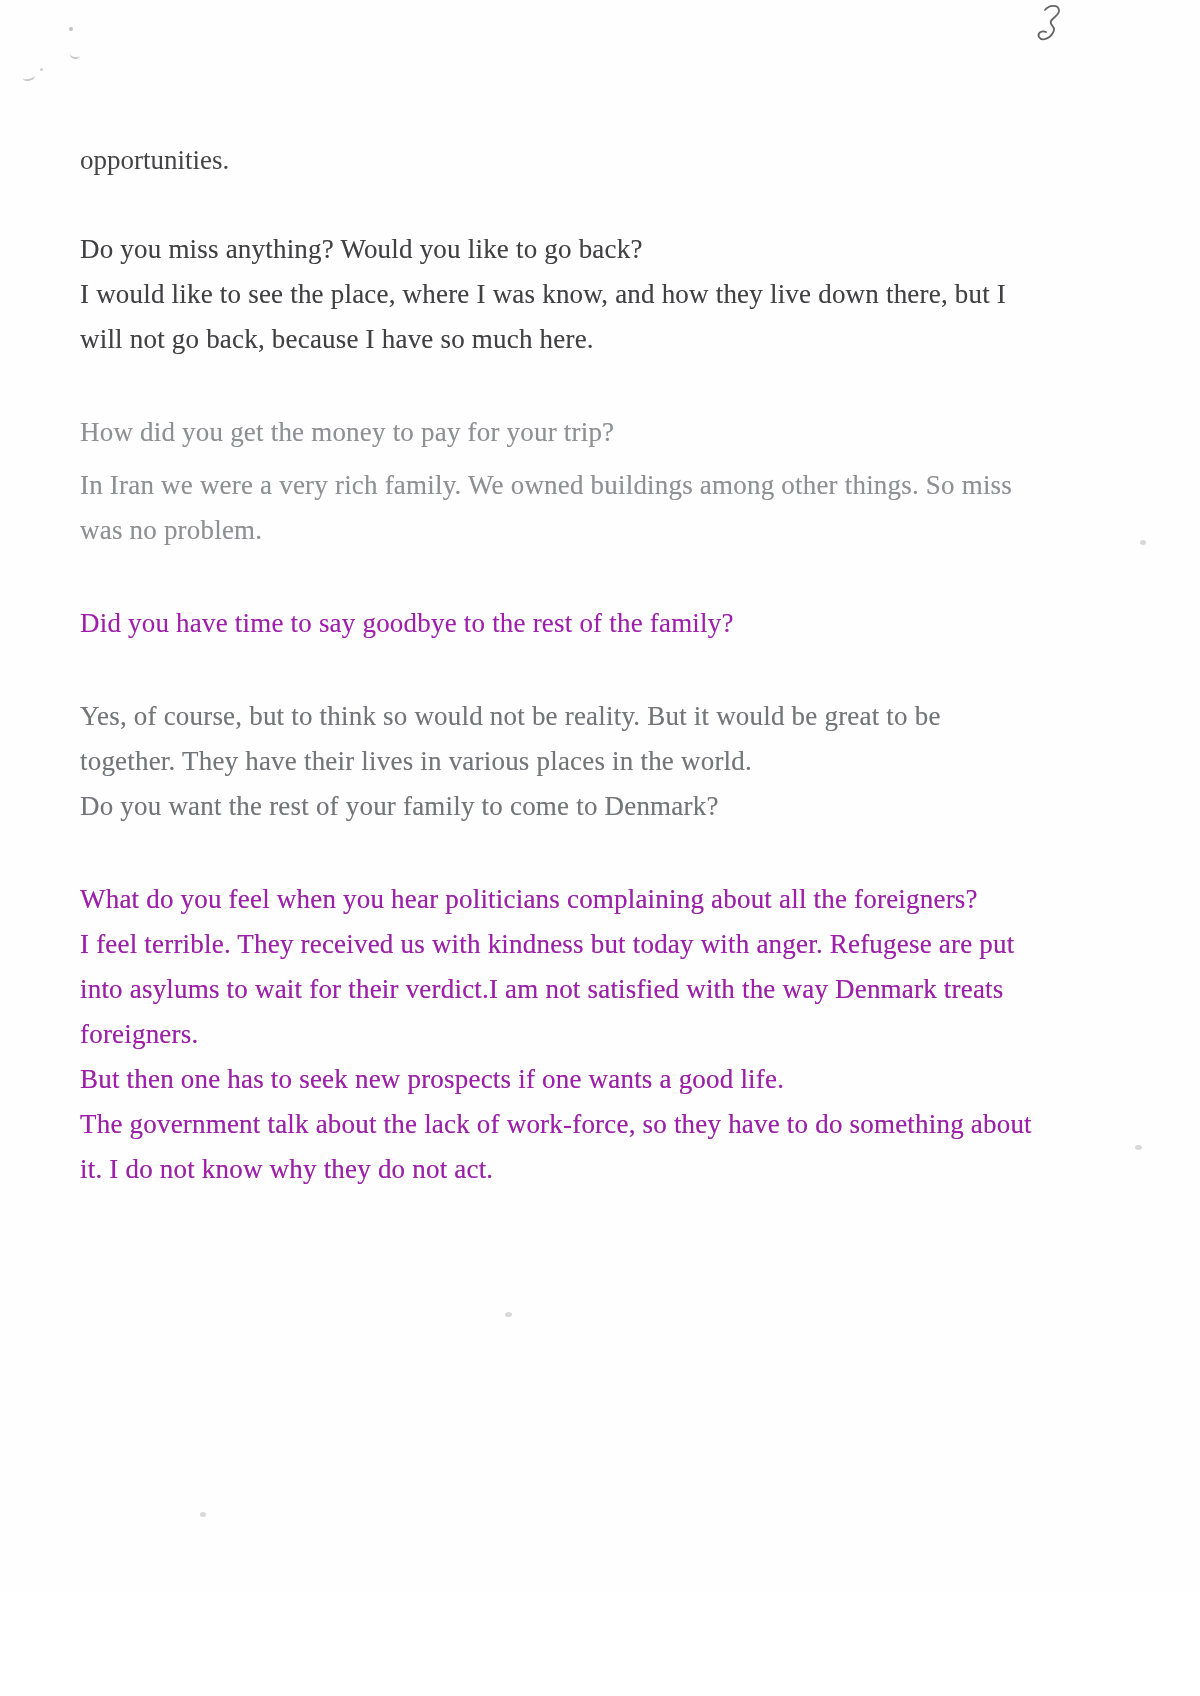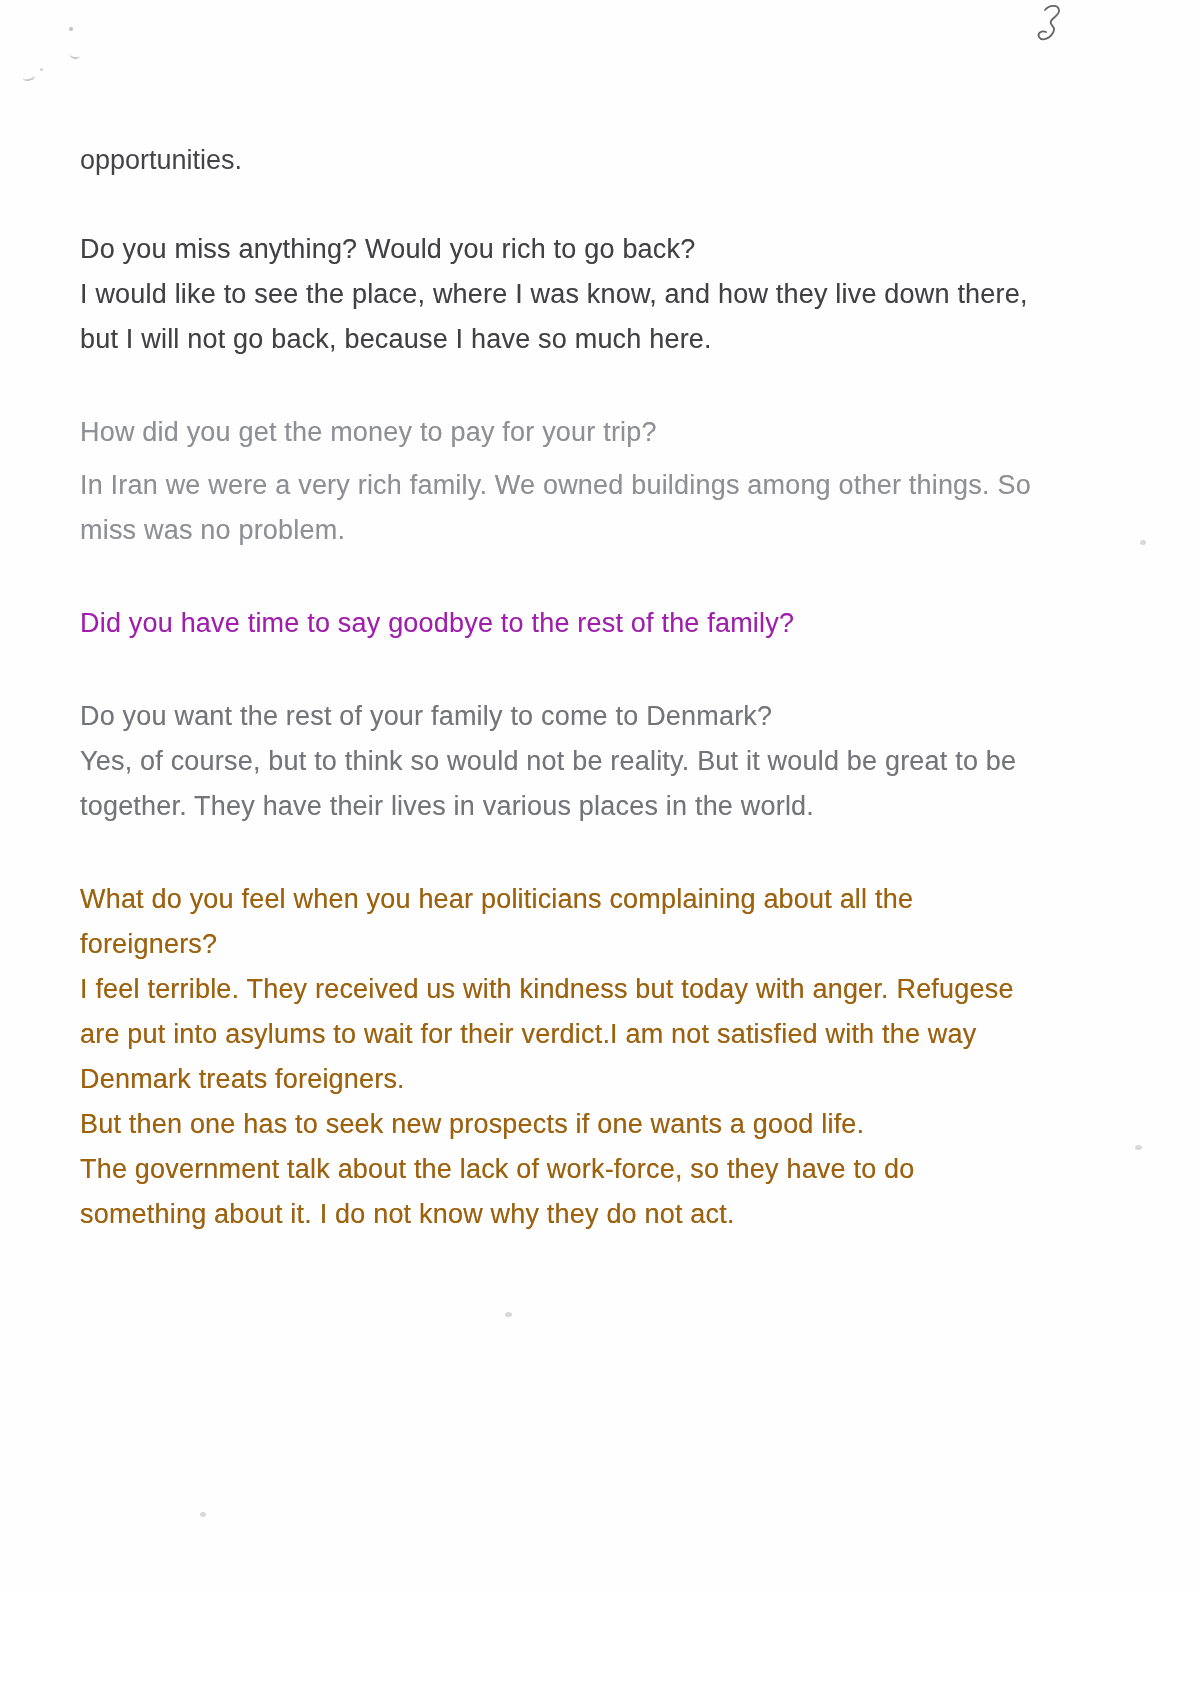--- a/index.html
+++ b/index.html
@@ -6,21 +6,21 @@
     margin: 0;
     padding: 0;
     background: #ffffff;
   }
   .sheet {
     position: relative;
     width: 1200px;
     height: 1592px;
     background: #fefefe;
     overflow: hidden;
-    font-family: Liberation Sans, sans-serif;
+    font-family: Liberation Serif, serif;
   }
   .content {
     position: absolute;
     left: 80px;
     top: 138px;
     width: 962px;
   }
   .fragment {
     margin: 0 0 44px 0;
     font-size: 27px;
@@ -34,21 +34,21 @@
     font-size: 27px;
     line-height: 45px;
     white-space: pre-line;
     letter-spacing: 0.2px;
   }
   
   .tone-dark p    { color: #414144; text-shadow: 0 0 0.5px rgba(60,60,60,0.35); }
   .tone-light p   { color: #8f9094; text-shadow: 0 0 0.6px rgba(140,140,145,0.4); margin-top: 8px; }
   .tone-medium p  { color: #a21caf; text-shadow: 0 0 0.6px rgba(120,120,125,0.4); }
   .tone-medium2 p { color: #747579; text-shadow: 0 0 0.6px rgba(115,115,120,0.4); }
-  .tone-darkest p { color: #a16207; text-shadow: 0 0 0.5px rgba(35,35,38,0.45); }
+  .tone-darkest p { color: #a21caf; text-shadow: 0 0 0.5px rgba(35,35,38,0.45); }
 
   .handwritten-number {
     position: absolute;
     left: 1032px;
     top: 2px;
     width: 40px;
     height: 48px;
   }
   .handwritten-number svg { display: block; width: 100%; height: 100%; }
 
@@ -89,36 +89,36 @@
   <div class="speck speck-faint" style="left:1140px; top:540px; width:6px; height:5px;"></div>
   <div class="speck speck-faint" style="left:1135px; top:1145px; width:7px; height:5px;"></div>
   <div class="speck speck-faint" style="left:505px; top:1312px; width:7px; height:5px;"></div>
   <div class="speck speck-faint" style="left:200px; top:1512px; width:6px; height:5px;"></div>
 
   <div class="content">
 
     <p class="fragment">opportunities.</p>
 
     <div class="qa-block tone-dark">
-      <p>Do you miss anything? Would you rich to go back?</p>
+      <p>Do you miss anything? Would you like to go back?</p>
       <p>I would like to see the place, where I was know, and how they live down there, but I will not go back, because I have so much here.</p>
     </div>
 
     <div class="qa-block tone-light">
       <p>How did you get the money to pay for your trip?</p>
       <p>In Iran we were a very rich family. We owned buildings among other things. So miss was no problem.</p>
     </div>
 
     <div class="qa-block tone-medium">
       <p>Did you have time to say goodbye to the rest of the family?</p>
     </div>
 
     <div class="qa-block tone-medium2">
+      <p>Yes, of course, but to think so would not be reality. But it would be great to be together. They have their lives in various places in the world.</p>
       <p>Do you want the rest of your family to come to Denmark?</p>
-      <p>Yes, of course, but to think so would not be reality. But it would be great to be together. They have their lives in various places in the world.</p>
     </div>
 
     <div class="qa-block tone-darkest">
       <p>What do you feel when you  hear politicians complaining about all the foreigners?</p>
       <p>I feel terrible. They received us with kindness but today with anger. Refugese are put into asylums to wait for their verdict.I am not satisfied with the way Denmark treats foreigners.
 But then one has to seek new prospects if one wants a good life.
 The government talk about the lack of work-force, so they have to do something about it. I do not know why they do not act.</p>
     </div>
 
   </div>

